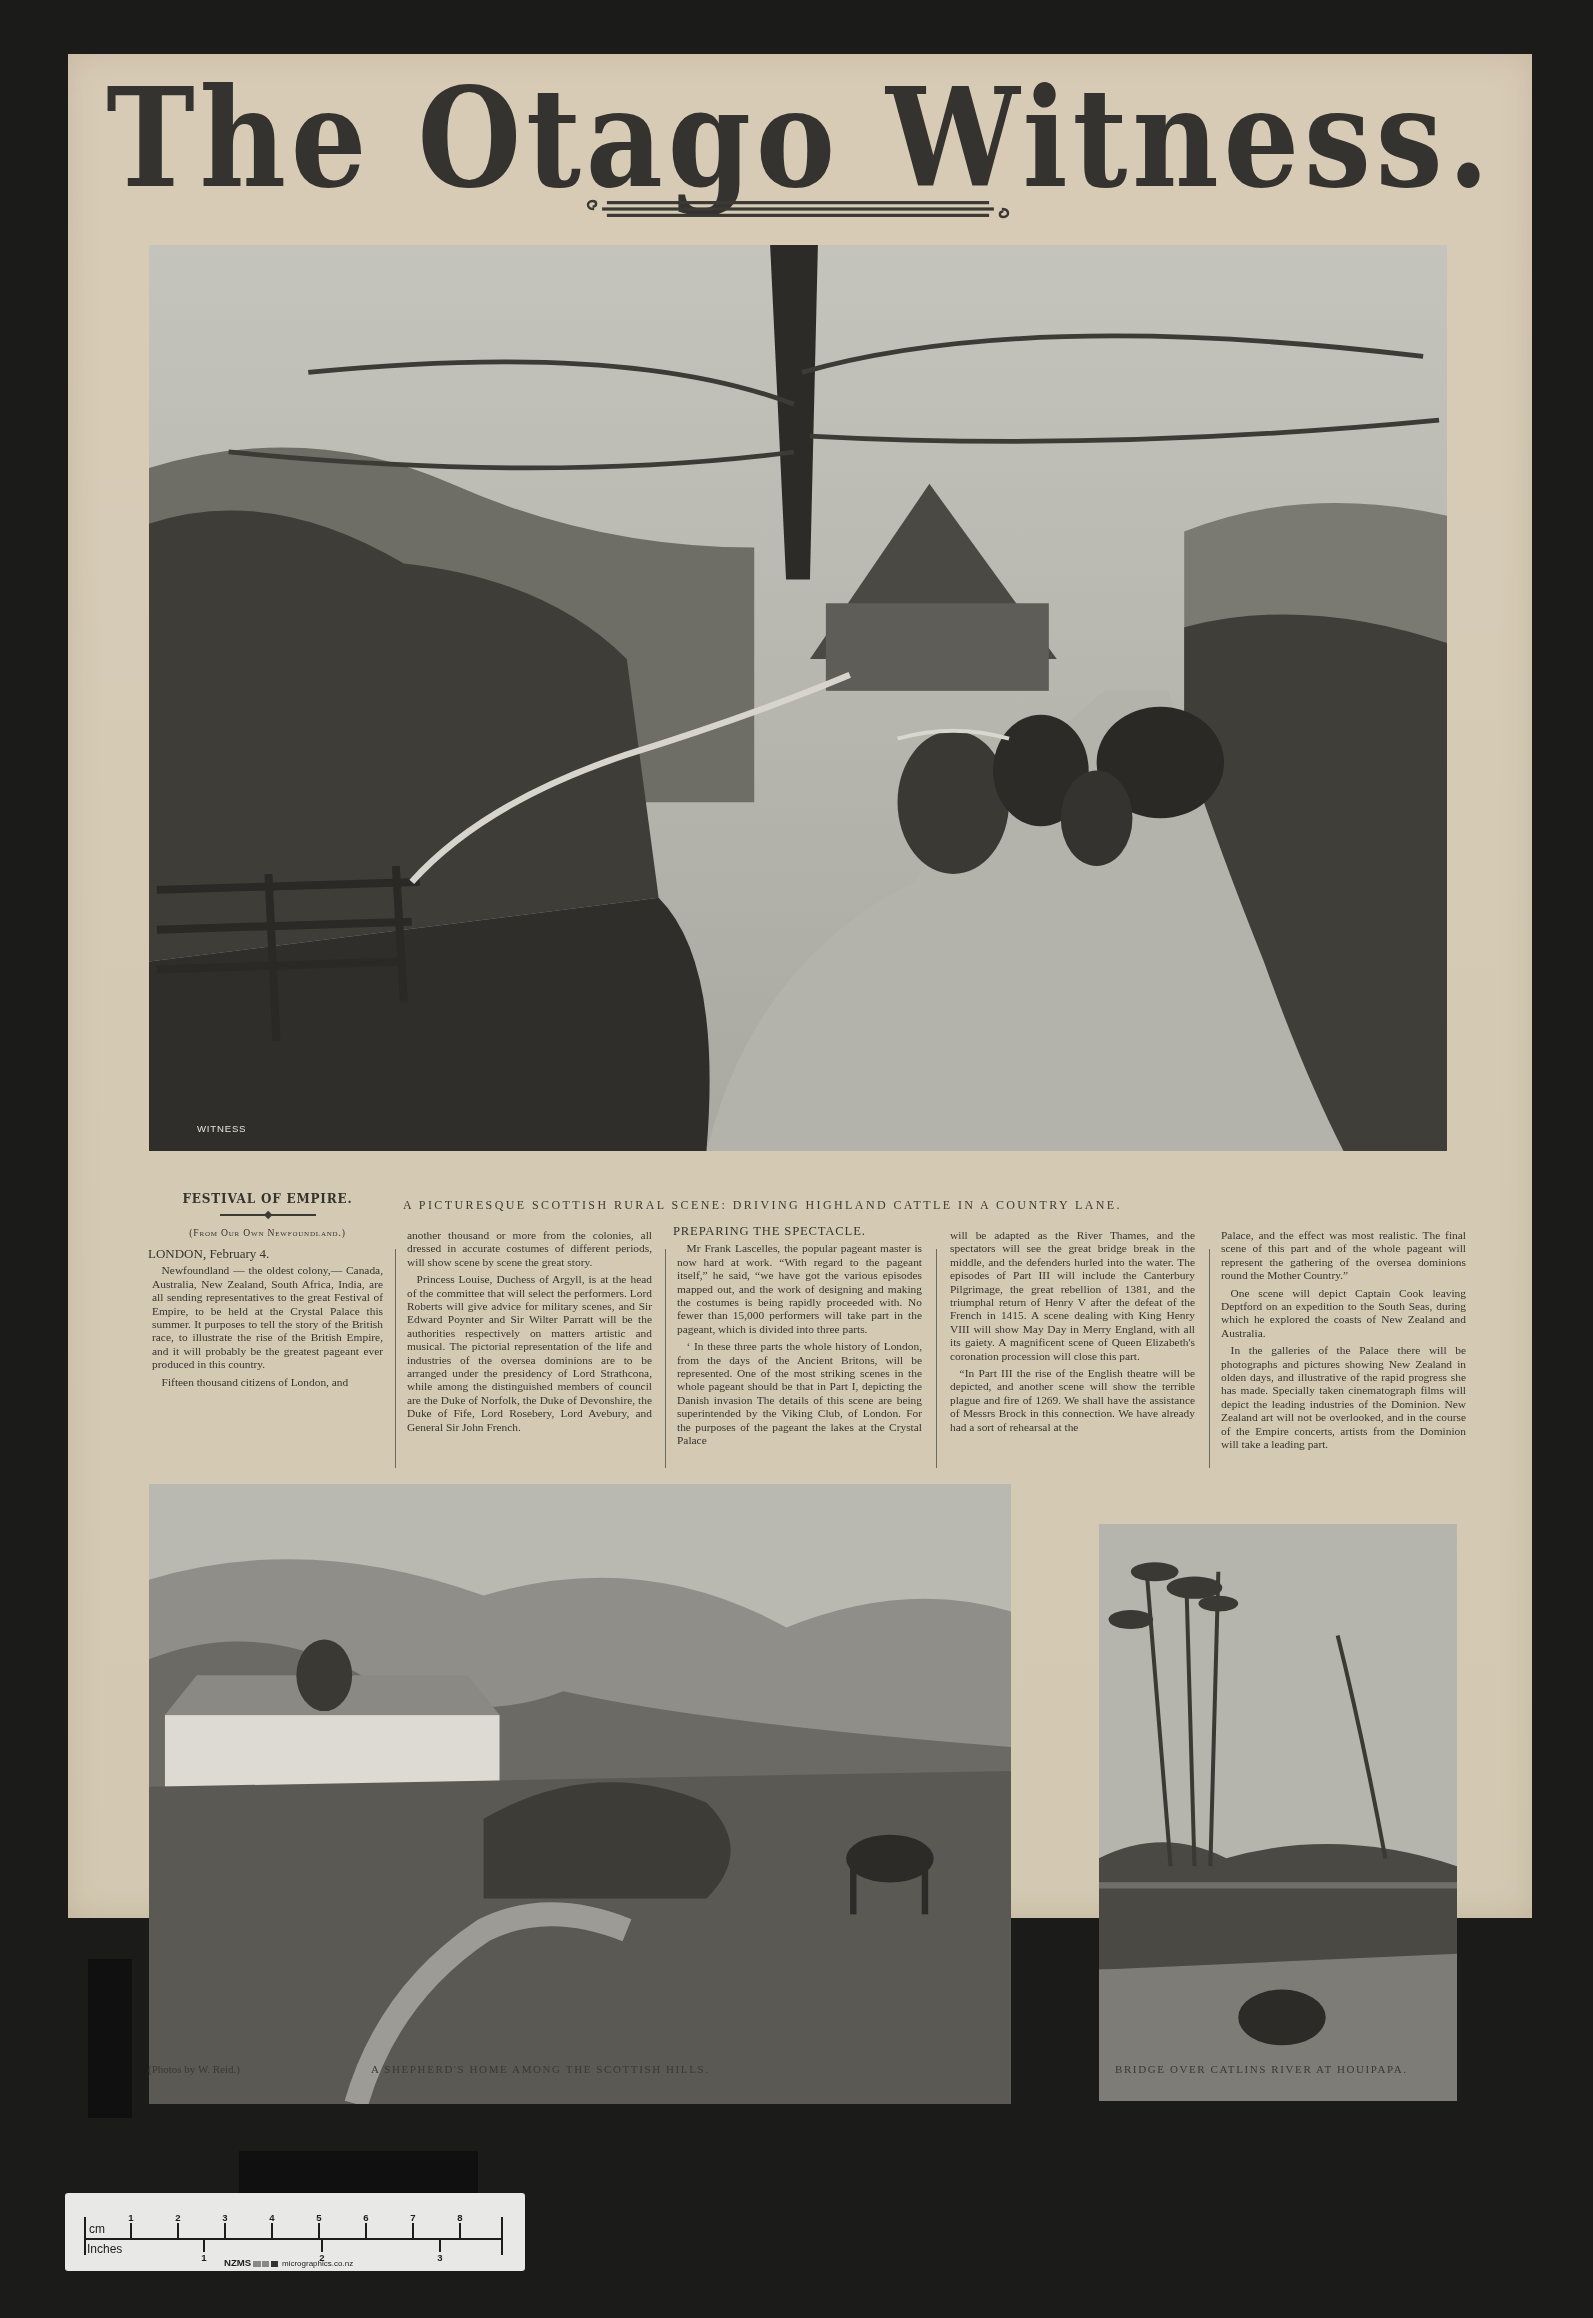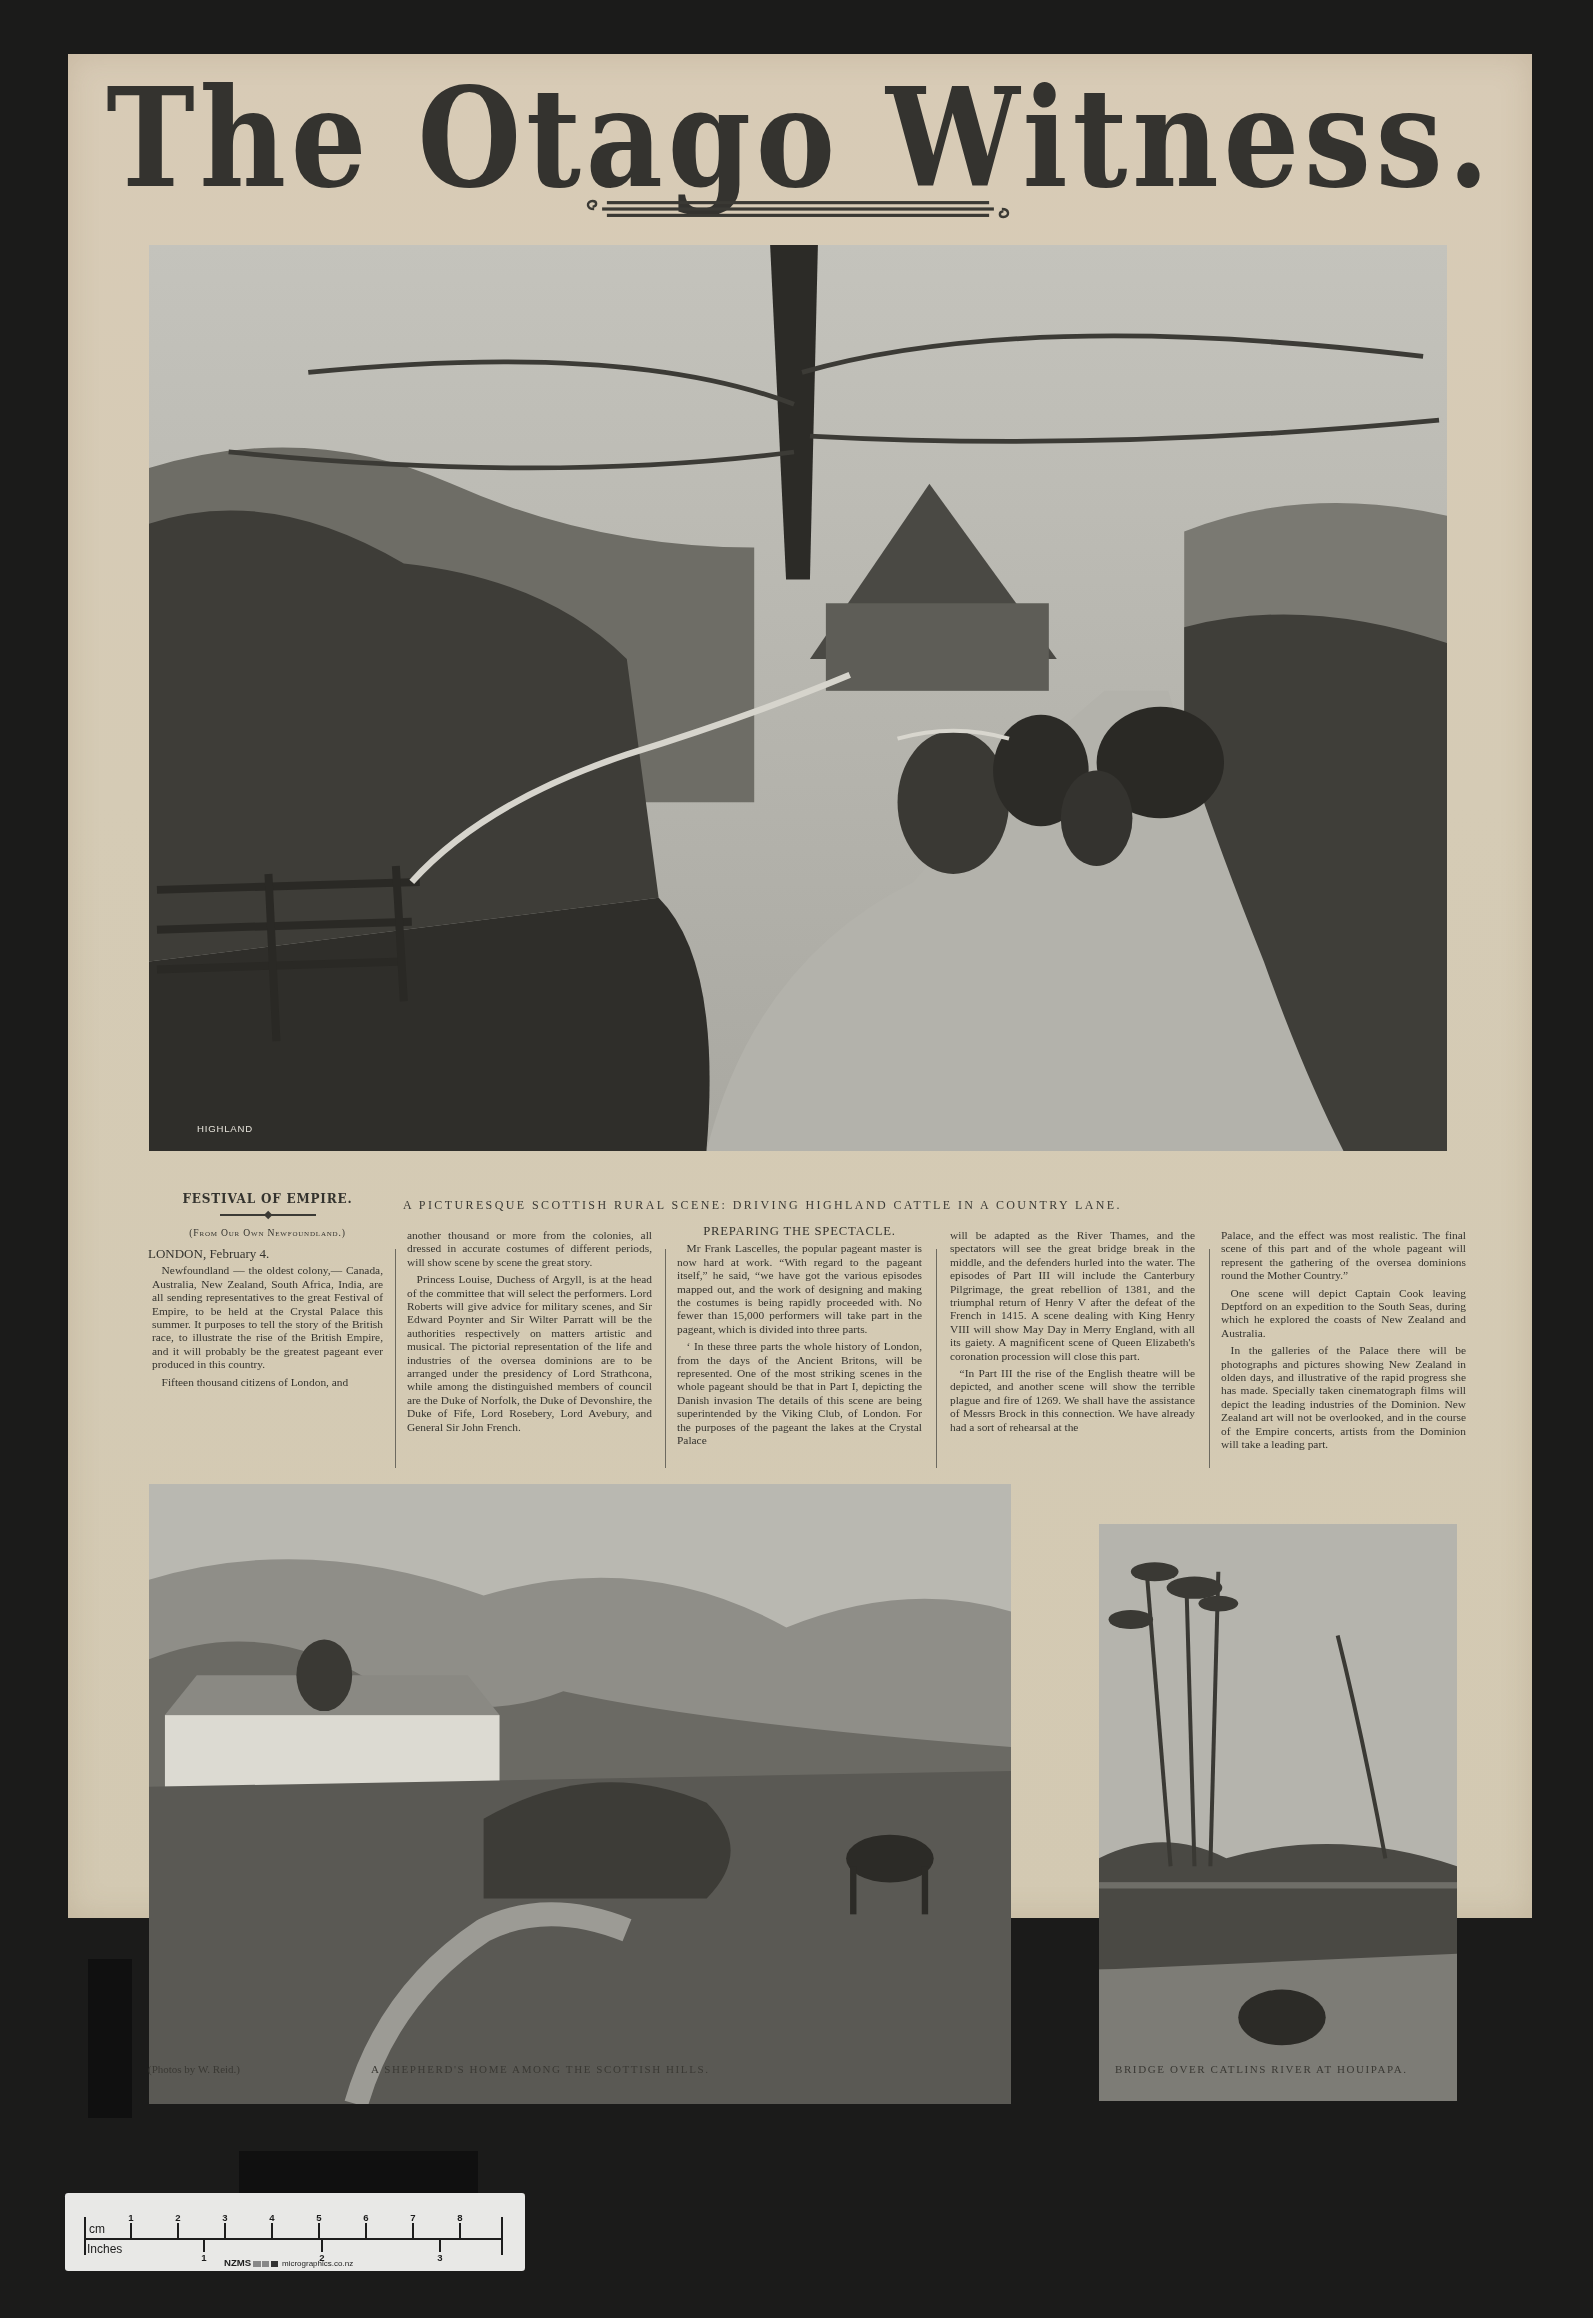--- a/index.html
+++ b/index.html
@@ -36,21 +36,21 @@
     white-space: nowrap; text-transform: uppercase;
   }
   .col {
     position: absolute; top: 1193px; font-size: 11.4px; line-height: 13.4px;
     text-align: justify; color: #34332e;
   }
   .col p { margin: 4px; text-indent: 9.6px; }
   .col .noind { text-indent: 0; }
   .rule { position: absolute; width: 0.8px; background: #6d6a60; }
   .headline { text-align: center; font-weight: bold; letter-spacing: 0.8px; font-size: 12px; font-family: "DejaVu Serif", serif; margin-bottom: 3.2px; }
-  .subhead { text-align: center; font-size: 12.7px; letter-spacing: 0.8px; margin-bottom: 1.6px; }
+  .subhead { text-align: left; font-size: 12.7px; letter-spacing: 0.8px; margin-bottom: 1.6px; }
   .byline { text-align: center; font-size: 9.6px; letter-spacing: 0.8px; margin: 6.4px 0 8px 0; font-variant: small-caps; }
   .dateline { text-align: left; font-size: 13px; margin-bottom: 1.6px; }
   .divider { width: 96px; height: 8px; margin: 4.8px auto 0 auto; position: relative; }
   .divider::before { content: ""; position: absolute; left: 0; right: 0; top: 3.2px; height: 1.6px; background: #3b3a35; }
   .divider::after { content: ""; position: absolute; left: 45px; top: 0.8px; width: 6.4px; height: 6.4px; background: #3b3a35; transform: rotate(45deg); }
   .credit { position: absolute; font-size: 11px; color: #3a3934; }
   .witness-mark { position: absolute; left: 48px; bottom: 17.5px; color: #e6e3da; font-family: "Liberation Sans", sans-serif; font-size: 9.6px; letter-spacing: 0.8px; }
   .ruler {
     position: absolute; left: 65px; top: 2193px; width: 460px; height: 78px;
     background: #e8e8e6; border-radius: 3.2px;
@@ -123,21 +123,21 @@
       <path d="M940 620 Q 1010 600 1080 620" stroke="#d8d6ce" stroke-width="5" fill="none"></path>
 
       <path d="M780 0 L 800 420 L 830 420 L 840 0 Z" fill="#2c2b27"></path>
       <g stroke="#3c3b36" stroke-width="6" fill="none">
         <path d="M810 200 Q 600 120 200 160"></path>
         <path d="M820 160 Q 1100 80 1600 140"></path>
         <path d="M810 260 Q 500 300 100 260"></path>
         <path d="M830 240 Q 1200 260 1620 220"></path>
       </g>
     </svg>
-    <div class="witness-mark">HIGHLAND</div>
+    <div class="witness-mark">WITNESS</div>
   </div>
   <div class="caption" style="left:335px; top:1109px;margin-top:35px;">A PICTURESQUE SCOTTISH RURAL SCENE: DRIVING HIGHLAND CATTLE IN A COUNTRY LANE.</div>
 
   <div class="col" style="left:80px; top:1139px; width:239px;">
     <div class="headline">FESTIVAL OF EMPIRE.</div>
     <div class="divider"></div>
     <div class="byline">(From Our Own Newfoundland.)</div>
     <div class="dateline">LONDON, February 4.</div>
     <p>Newfoundland — the oldest colony,— Canada, Australia, New Zealand, South Africa, India, are all sending representatives to the great Festival of Empire, to be held at the Crystal Palace this summer. It purposes to tell the story of the British race, to illustrate the rise of the British Empire, and it will probably be the greatest pageant ever produced in this country.</p>
     <p>Fifteen thousand citizens of London, and</p>

